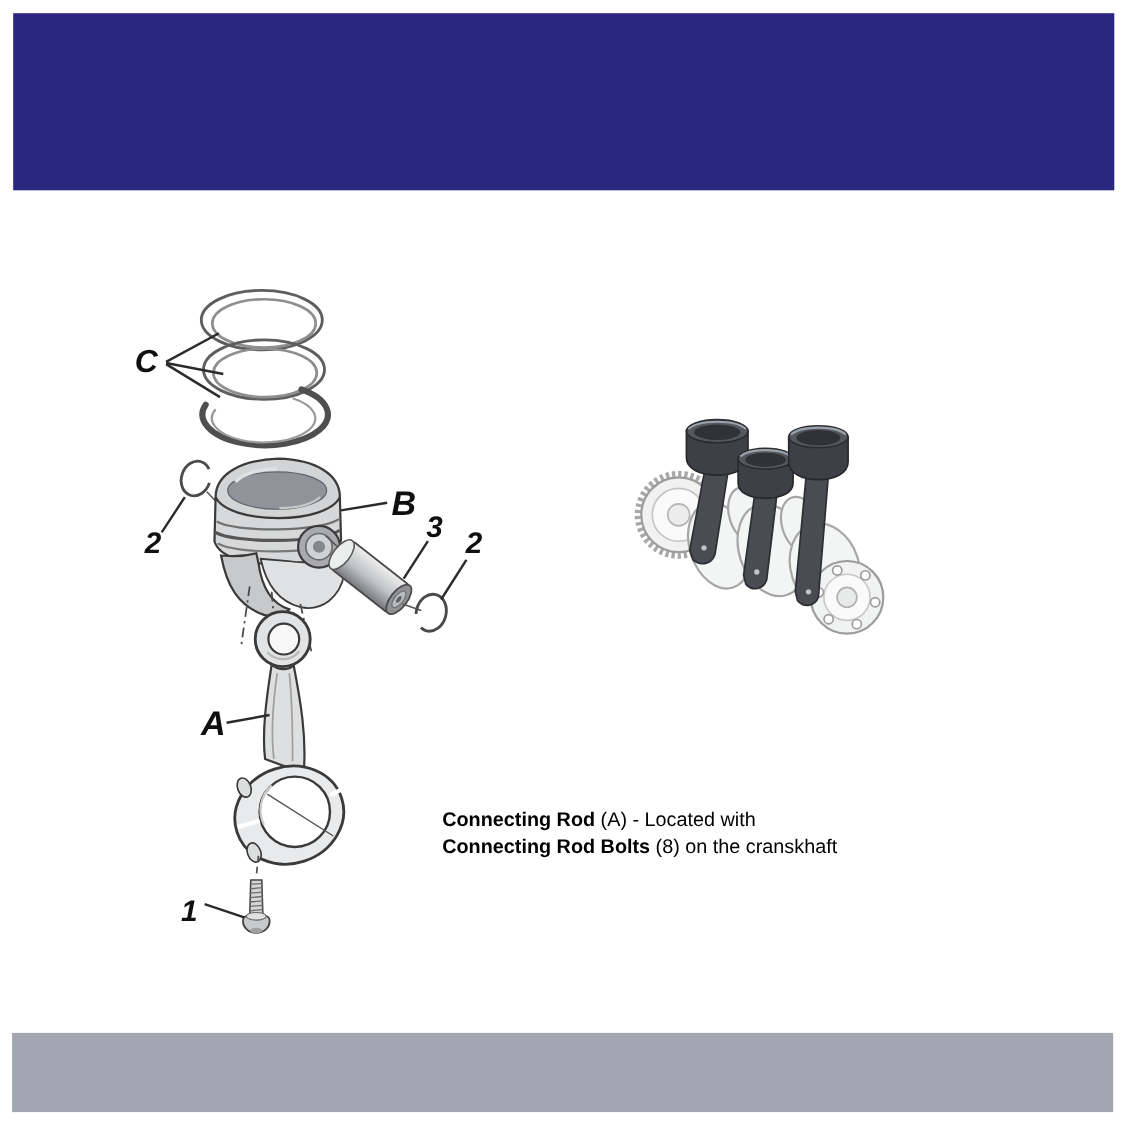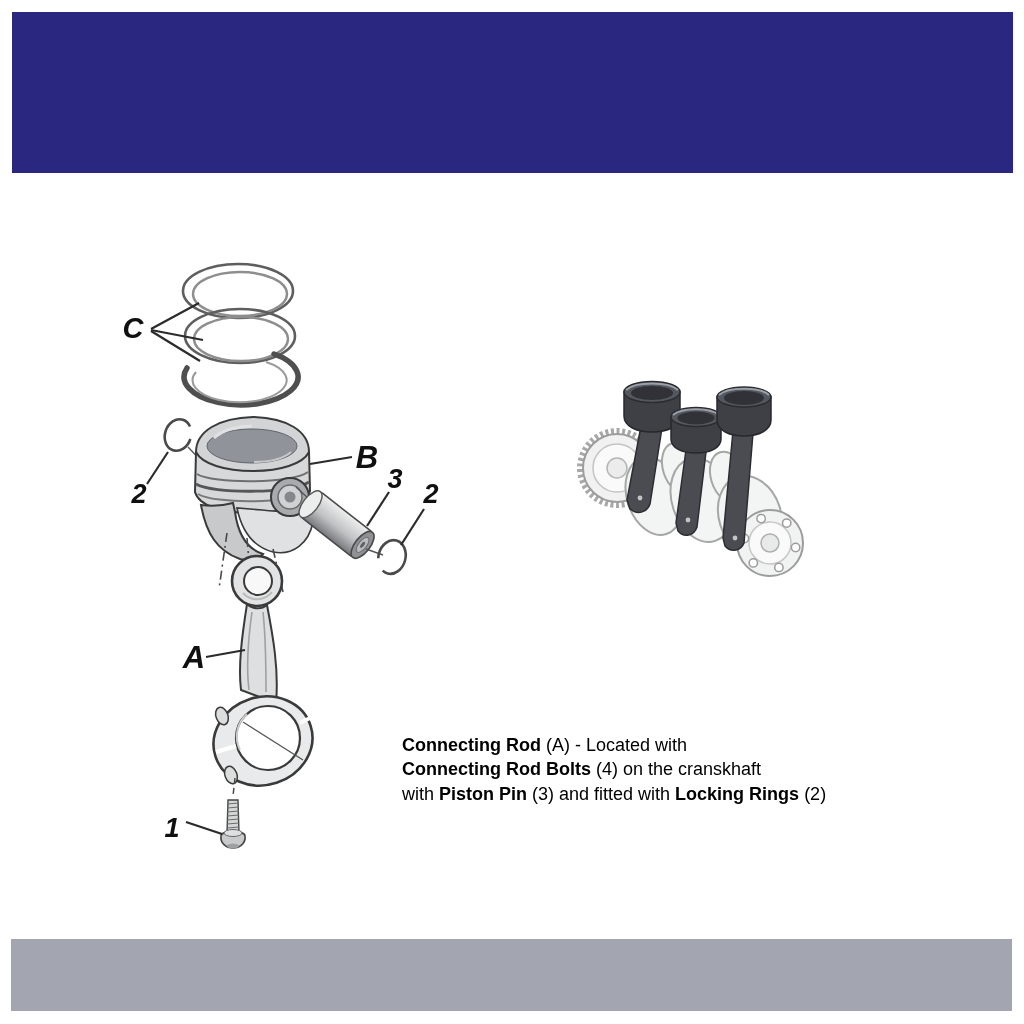--- a/index.html
+++ b/index.html
@@ -170,17 +170,16 @@
       <path d="M 673,415 A 25 9.5 0 0 1 719,415" fill="none" stroke="#9aa0a9" stroke-width="2"></path>
       <path d="M 717,397 L 717,420 C 717,430 729,436 744,436 C 759,436 771,430 771,420 L 771,397 Z" fill="#3e4046" stroke="#27282c" stroke-width="1.5"></path>
       <ellipse cx="744" cy="397" rx="27" ry="10" fill="#55575e" stroke="#2b2c30" stroke-width="1.5"></ellipse>
       <ellipse cx="744" cy="398" rx="20" ry="7" fill="#303238"></ellipse>
       <path d="M 719,395 A 27 10 0 0 1 769,395" fill="none" stroke="#9aa0a9" stroke-width="2"></path>
     </g>
   </svg>
 
   <div id="description">
       <div><span class="b">Connecting Rod</span><span> (A) - Located with</span></div>
-      <div><span class="b">Connecting Rod Bolts</span><span> (4) on the cranskhaft</span></div>
-      <div><span>with </span><span class="b">Piston Pin</span><span> (3) and fitted with </span><span class="b">Locking Rings</span><span> (2)</span></div>
+      <div><span class="b">Connecting Rod Bolts</span><span> (8) on the cranskhaft</span></div>
     </div>
 
 </div>
 
 </body></html>

